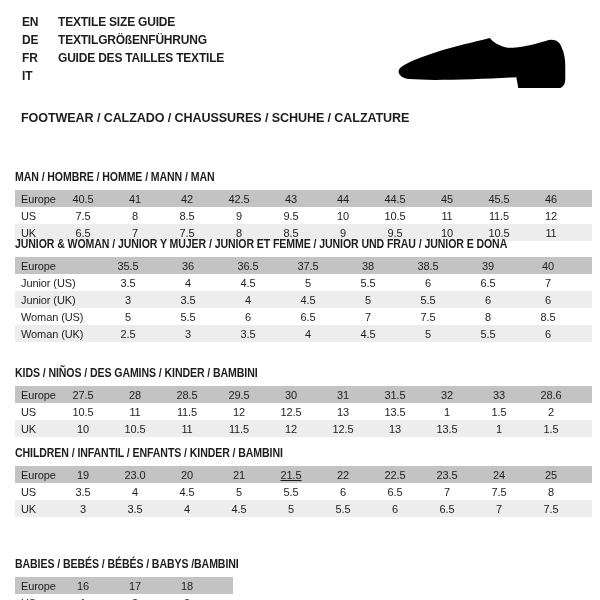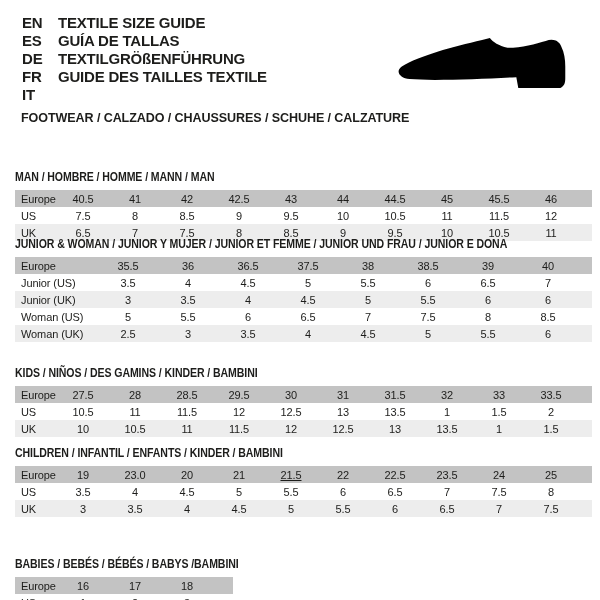--- a/index.html
+++ b/index.html
@@ -2,21 +2,21 @@
 <html><head>
 <meta charset="utf-8">
 <style>
   html,body{margin:0;padding:0;background:#fff;}
   .page{
     position:relative;width:600px;height:600px;background:#ffffff;
     font-family:"Liberation Sans","DejaVu Sans",sans-serif;color:#1d1d1b;overflow:hidden;
   }
   
   .lang-block{position:absolute;left:22px;top:13px;}
-  .lang-row{display:flex;height:18px;align-items:center;font-weight:bold;font-size:15px;letter-spacing:-0.2px;white-space:nowrap;}
+  .lang-row{display:flex;height:18px;align-items:center;font-weight:bold;font-size:12px;letter-spacing:-0.2px;white-space:nowrap;}
   .lang-code{width:36px;flex:0 0 36px;}
   
   .footwear{
     position:absolute;left:21px;top:110px;font-weight:bold;font-size:13.5px;
     transform:scaleX(0.93);transform-origin:left center;white-space:nowrap;letter-spacing:-0.1px;
   }
   
   .shoe{position:absolute;left:392px;top:17px;width:186px;height:89px;}
   
   .section{position:absolute;left:15px;}
@@ -33,24 +33,20 @@
 </style>
 </head>
 <body>
 
 <div class="page">
 
   <div class="lang-block" id="lang-block">
       <div class="lang-row">
         <span class="lang-code">EN</span>
         <span>TEXTILE SIZE GUIDE</span>
-      </div>
-      <div class="lang-row">
-        <span class="lang-code">ES</span>
-        <span>GUÍA DE TALLAS</span>
       </div>
       <div class="lang-row">
         <span class="lang-code">DE</span>
         <span>TEXTILGRÖßENFÜHRUNG</span>
       </div>
       <div class="lang-row">
         <span class="lang-code">FR</span>
         <span>GUIDE DES TAILLES TEXTILE</span>
       </div>
       <div class="lang-row">
@@ -188,21 +184,21 @@
             <div class="rlabel" style="width: 42px; flex: 0 0 42px;">Europe</div>
             <div class="cell" style="width: 52px;">27.5</div>
             <div class="cell" style="width: 52px;">28</div>
             <div class="cell" style="width: 52px;">28.5</div>
             <div class="cell" style="width: 52px;">29.5</div>
             <div class="cell" style="width: 52px;">30</div>
             <div class="cell" style="width: 52px;">31</div>
             <div class="cell" style="width: 52px;">31.5</div>
             <div class="cell" style="width: 52px;">32</div>
             <div class="cell" style="width: 52px;">33</div>
-            <div class="cell" style="width: 52px;">33.5</div>
+            <div class="cell" style="width: 52px;">28.6</div>
           </div>
           <div class="trow" style="width: 577px;">
             <div class="rlabel" style="width: 42px; flex: 0 0 42px;">US</div>
             <div class="cell" style="width: 52px;">10.5</div>
             <div class="cell" style="width: 52px;">11</div>
             <div class="cell" style="width: 52px;">11.5</div>
             <div class="cell" style="width: 52px;">12</div>
             <div class="cell" style="width: 52px;">12.5</div>
             <div class="cell" style="width: 52px;">13</div>
             <div class="cell" style="width: 52px;">13.5</div>

